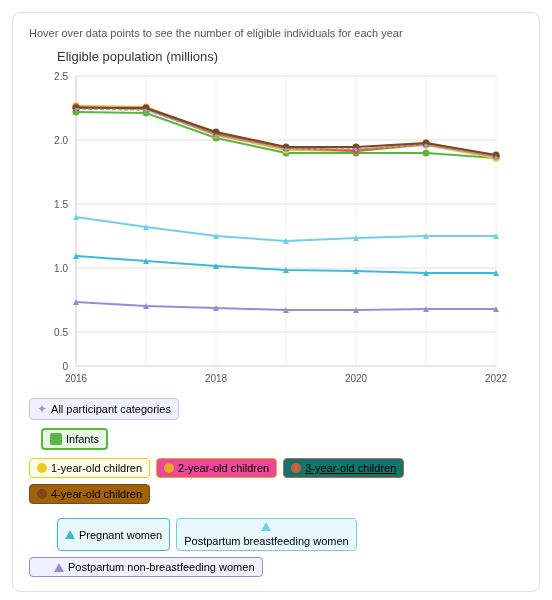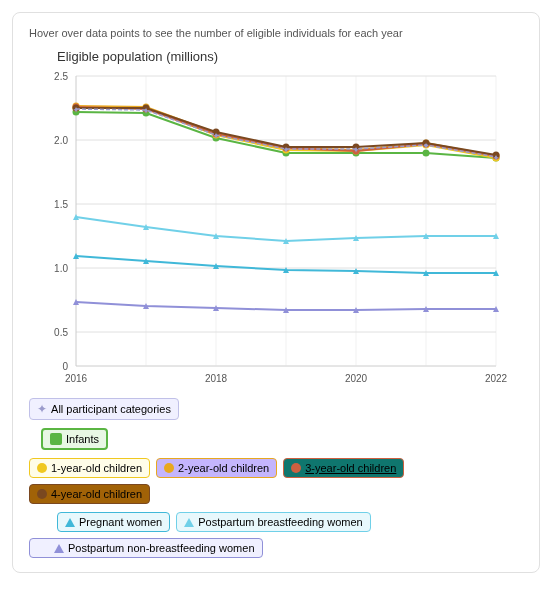--- a/index.html
+++ b/index.html
@@ -191,45 +191,45 @@
       </div>
     </div>
 
     <div style="width:100%; margin-bottom:2px;padding-left:12px;">
       <div class="legend-item" style="display:inline-flex; background:#e8f7e4; border-color:#5ab543; border-width:2px;">
         <span style="width:12px;height:12px;background:#5ab543;border-radius:2px;display:inline-block;"></span>
         <span>Infants</span>
       </div>
     </div>
 
-    <div style="display:flex; gap:6px; flex-wrap:wrap; width:100%; margin-bottom:2px;">
+    <div style="display:flex; gap:6px; flex-wrap:wrap; width:100%; margin-bottom:8px;">
       <div class="legend-item" style="background:#fffde8; border-color:#f0c820;">
         <span style="width:10px;height:10px;background:#f0c820;border-radius:50%;display:inline-block;"></span>
         <span>1-year-old children</span>
       </div>
-      <div class="legend-item" style="background:#c4b5fd; border-color:#e8a820;">
+      <div class="legend-item" style="background:#ec4899; border-color:#e8a820;">
         <span style="width:10px;height:10px;background:#e8a820;border-radius:50%;display:inline-block;"></span>
         <span>2-year-old children</span>
       </div>
       <div class="legend-item" style="background:#0f766e; border-color:#cc6040;text-decoration:underline;">
         <span style="width:10px;height:10px;background:#cc6040;border-radius:50%;display:inline-block;"></span>
         <span>3-year-old children</span>
       </div>
       <div class="legend-item" style="background:#a16207; border-color:#7a4820;">
         <span style="width:10px;height:10px;background:#7a4820;border-radius:50%;display:inline-block;"></span>
         <span>4-year-old children</span>
       </div>
     </div>
 
     <div style="display:flex; gap:6px; flex-wrap:wrap; width:100%;">
       <div class="legend-item" style="background:#e8f8fc; border-color:#40b8d8;margin-left:28px;">
         <span style="display:inline-block;width:0;height:0;border-left:5px solid transparent;border-right:5px solid transparent;border-bottom:9px solid #40b8d8;"></span>
         <span>Pregnant women</span>
       </div>
-      <div class="legend-item" style="background:#e8f8fc; border-color:#70d0e8;">
+      <div class="legend-item" style="background:#e8f8fc; border-color:#70d0e8;flex-direction:column;">
         <span style="display:inline-block;width:0;height:0;border-left:5px solid transparent;border-right:5px solid transparent;border-bottom:9px solid #70d0e8;"></span>
         <span>Postpartum breastfeeding women</span>
       </div>
       <div class="legend-item" style="background:#f0f0ff; border-color:#9090d8;padding-left:24px;">
         <span style="display:inline-block;width:0;height:0;border-left:5px solid transparent;border-right:5px solid transparent;border-bottom:9px solid #9090d8;"></span>
         <span>Postpartum non-breastfeeding women</span>
       </div>
     </div>
   </div>
 </div>

